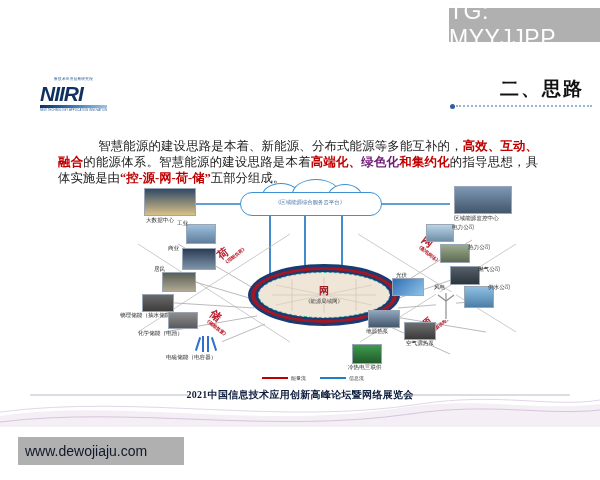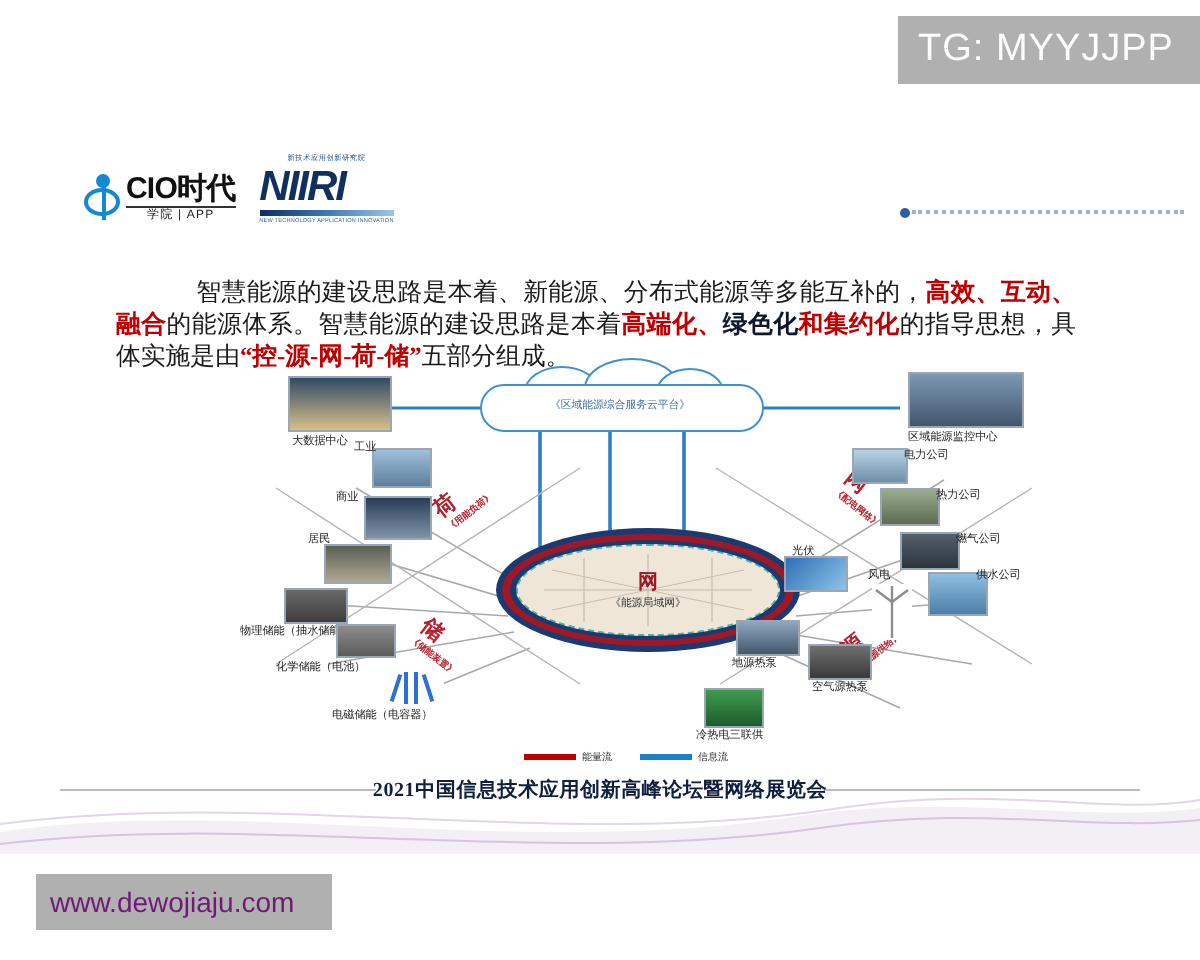--- a/index.html
+++ b/index.html
@@ -6,26 +6,26 @@
   body{
     width:600px;height:480px;background:#ffffff;
     font-family:"Liberation Sans","DejaVu Sans",sans-serif;
     overflow:hidden;position:relative;
   }
   .slide{position:absolute;left:0;top:0;width:600px;height:480px;background:#fff;overflow:hidden;}
 
   
   .wm-top{
     position:absolute;left:449px;top:8px;width:151px;height:34px;
-    background:#b0b0b0;color:#fdfdfd;font-size:19px;letter-spacing:.5px;
-    display:flex;align-items:center;padding-left:10px;box-sizing:border-box;
+    background:#b0b0b0;color:#fdfdfd;font-size:23px;letter-spacing:.5px;
+    display:flex;align-items:center;box-sizing:border-box;
   }
   .wm-bottom{
-    position:absolute;left:18px;top:437px;width:148px;height:28px;
-    background:#b0b0b0;color:#701a75;font-size:14px;
+    position:absolute;left:18px;top:437px;width:166px;height:28px;
+    background:#b0b0b0;color:#0f172a;font-size:14px;
     display:flex;align-items:center;padding-left:7px;box-sizing:border-box;
   }
 
   
   .logos{position:absolute;left:40px;top:78px;display:flex;align-items:flex-end;gap:12px;}
   .logo-cio{position:relative;display:flex;align-items:center;gap:1px;}
   .cio-mark{position:relative;width:22px;height:24px;}
   .cio-mark .head{position:absolute;left:8px;top:0;width:7px;height:7px;border-radius:50%;background:#1389d4;}
   .cio-mark .body{position:absolute;left:2px;top:7px;width:18px;height:14px;
      border:2.5px solid #1389d4;border-radius:50%;box-sizing:border-box;}
@@ -47,21 +47,21 @@
   .sec-rule .dot{width:5px;height:5px;border-radius:50%;background:#2f5f9e;flex:0 0 auto;}
   .sec-rule .dashes{flex:1;height:0;border-top:2px dotted #9bb4cf;margin-left:1px;}
 
   
   .headline{position:absolute;left:9px;top:119px;font-size:13.5px;font-weight:bold;color:#111;
      font-family:"Liberation Sans","DejaVu Sans",sans-serif;letter-spacing:.2px;}
   .para{position:absolute;left:58px;top:138px;width:480px;font-family:"Liberation Serif","DejaVu Serif",serif;
         font-size:12.4px;line-height:16px;color:#1a1a1a;text-align:justify;}
   .para .ind{display:inline-block;width:40px;}
   .hl-red{color:#c00000;font-weight:bold;}
-  .hl-grn{color:#0f172a;font-weight:bold;font-family:Liberation Serif, serif;}
+  .hl-grn{color:#701a75;font-weight:bold;font-family:Liberation Serif, serif;}
 
   
   .diagram{position:absolute;left:120px;top:182px;width:420px;height:200px;}
   .dgwrap{position:absolute;left:0;top:0;width:420px;height:200px;}
   .lbl{position:absolute;font-family:"Liberation Serif","DejaVu Serif",serif;font-size:5.6px;color:#222;white-space:nowrap;}
   .pic{position:absolute;border:0.5px solid #9aa6b3;background:#c7d2dc;overflow:hidden;}
   .pic i{display:block;width:100%;height:100%;}
 
   
   .cloud{position:absolute;left:120px;top:0px;width:140px;height:34px;}
@@ -103,39 +103,31 @@
   .footer{position:absolute;left:0;top:382px;width:600px;height:45px;overflow:hidden;}
   .foot-txt{position:absolute;left:0;top:0;width:600px;text-align:center;font-size:10px;font-weight:bold;
       color:#0f1f3d;font-family:"Liberation Serif","DejaVu Serif",serif;letter-spacing:.3px;}
 </style>
 </head>
 <body>
 
 <div class="slide">
 
   <div class="logos">
-    <div class="logo-cio">
-      <div class="cio-mark">
-        <span class="head"></span>
-          <span class="body"></span>
-          <span class="stem"></span>
-      </div>
-      <div class="cio-text">
-        <span class="cio-main">CIO时代</span>
-        <span class="cio-sub">学院 | APP</span>
-      </div>
-    </div>
     <div class="logo-niiri">
       <span class="niiri-top">新技术应用创新研究院</span>
       <span class="niiri-main">NIIRI</span>
       <span class="niiri-bar"></span>
       <span class="niiri-bot">NEW TECHNOLOGY APPLICATION INNOVATION</span>
     </div>
   </div>
 
+  <div class="sec-head">
+    <span class="sec-title">二、思路</span>
+  </div>
   <div class="sec-rule">
     <span class="dot"></span>
     <span class="dashes"></span>
   </div>
 
 
   <div class="para">
     <span class="ind"></span><span>智慧能源的建设思路是本着、新能源、分布式能源等多能互补的，</span><span class="hl-red">高效、互动、融合</span><span>的能源体系。智慧能源的建设思路是本着</span><span class="hl-red">高端化、</span><span class="hl-grn">绿色化</span><span class="hl-red">和集约化</span><span>的指导思想，具体实施是由</span><span class="hl-red">“控-源-网-荷-储”</span><span>五部分组成。</span>
   </div>
 

